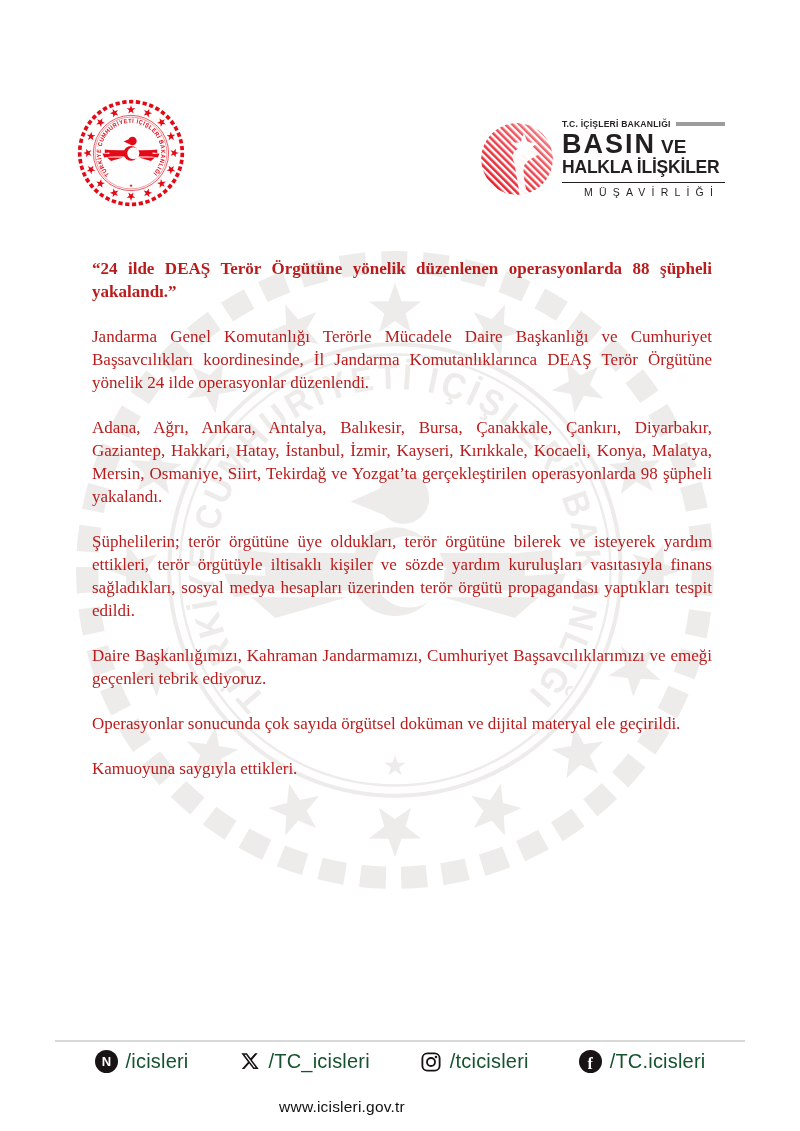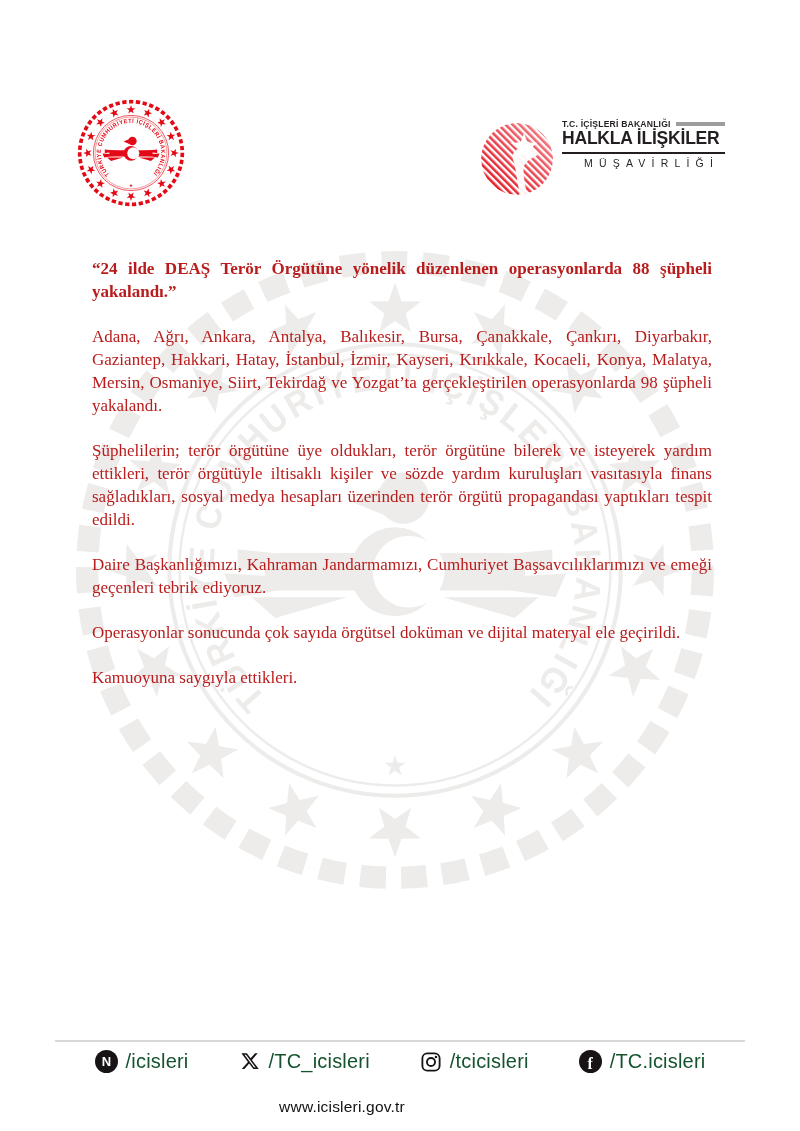--- a/index.html
+++ b/index.html
@@ -126,28 +126,33 @@
       <circle cx="38" cy="38" r="36" fill="url(#fade)"></circle>
       <path d="M47 20 L36 30 Q30 36 36 44 L46 76 L54 76 Q44 50 46 44 Q48 38 58 32 Z" fill="#ffffff" opacity="0.95" transform="rotate(8 45 40)"></path>
       <path fill="#ffffff" d="M45,12 L48.4,21.6 L58.6,21.8 L50.5,28 L53.4,37.8 L45,32 L36.6,37.8 L39.5,28 L31.4,21.8 L41.6,21.6 Z"></path>
     </g>
   </svg>
   <div class="press-text">
     <div class="press-l1">
       <span class="ministry">T.C. İÇİŞLERİ BAKANLIĞI</span>
       <span class="bar"></span>
     </div>
+    <div class="press-l2">
+      <span class="big">BASIN</span>
+      <span class="small">VE</span>
+    </div>
     <div class="press-l3">HALKLA İLİŞKİLER</div>
     <div class="press-div"></div>
     <div class="press-l4">MÜŞAVİRLİĞİ</div>
   </div>
 </div>
 
 <div class="doc">
   <p class="title">“24 ilde DEAŞ Terör Örgütüne yönelik düzenlenen operasyonlarda 88 şüpheli yakalandı.”</p>
+  <p>Jandarma Genel Komutanlığı Terörle Mücadele Daire Başkanlığı ve Cumhuriyet Başsavcılıkları koordinesinde, İl Jandarma Komutanlıklarınca DEAŞ Terör Örgütüne yönelik 24 ilde operasyonlar düzenlendi.</p>
   <p>Adana, Ağrı, Ankara, Antalya, Balıkesir, Bursa, Çanakkale, Çankırı, Diyarbakır, Gaziantep, Hakkari, Hatay, İstanbul, İzmir, Kayseri, Kırıkkale, Kocaeli, Konya, Malatya, Mersin, Osmaniye, Siirt, Tekirdağ ve Yozgat’ta gerçekleştirilen operasyonlarda 98 şüpheli yakalandı.</p>
   <p>Şüphelilerin; terör örgütüne üye oldukları, terör örgütüne bilerek ve isteyerek yardım ettikleri, terör örgütüyle iltisaklı kişiler ve sözde yardım kuruluşları vasıtasıyla finans sağladıkları, sosyal medya hesapları üzerinden terör örgütü propagandası yaptıkları tespit edildi.</p>
   <p>Daire Başkanlığımızı, Kahraman Jandarmamızı, Cumhuriyet Başsavcılıklarımızı ve emeği geçenleri tebrik ediyoruz.</p>
   <p>Operasyonlar sonucunda çok sayıda örgütsel doküman ve dijital materyal ele geçirildi.</p>
   <p>Kamuoyuna saygıyla ettikleri.</p>
 </div>
 
 <div class="footer-rule"></div>
 
 <div class="social-row">

